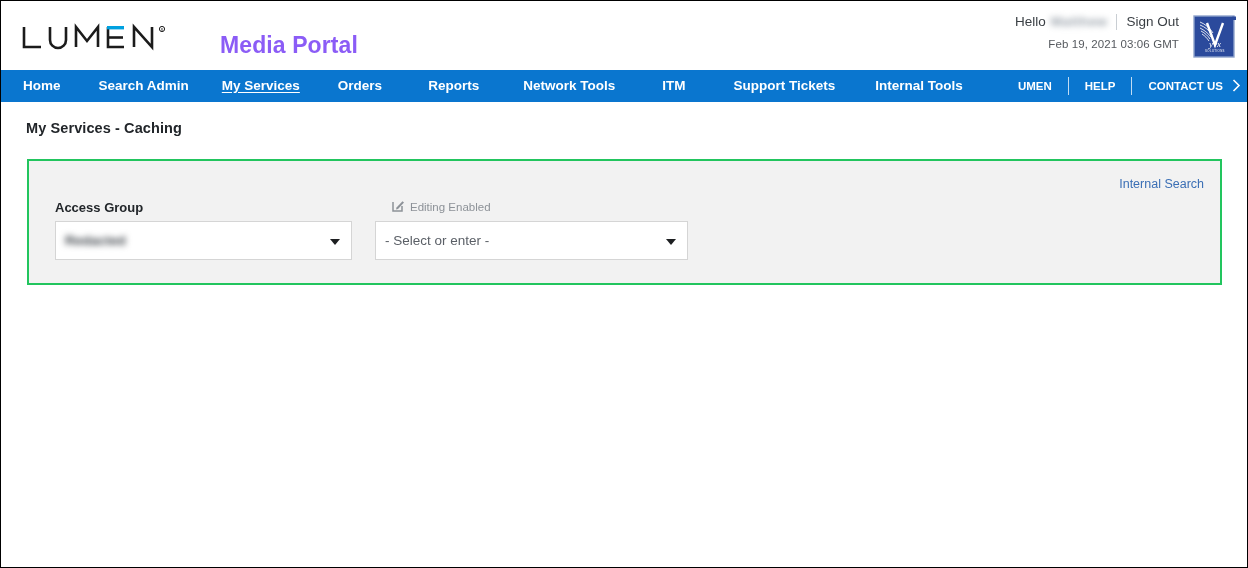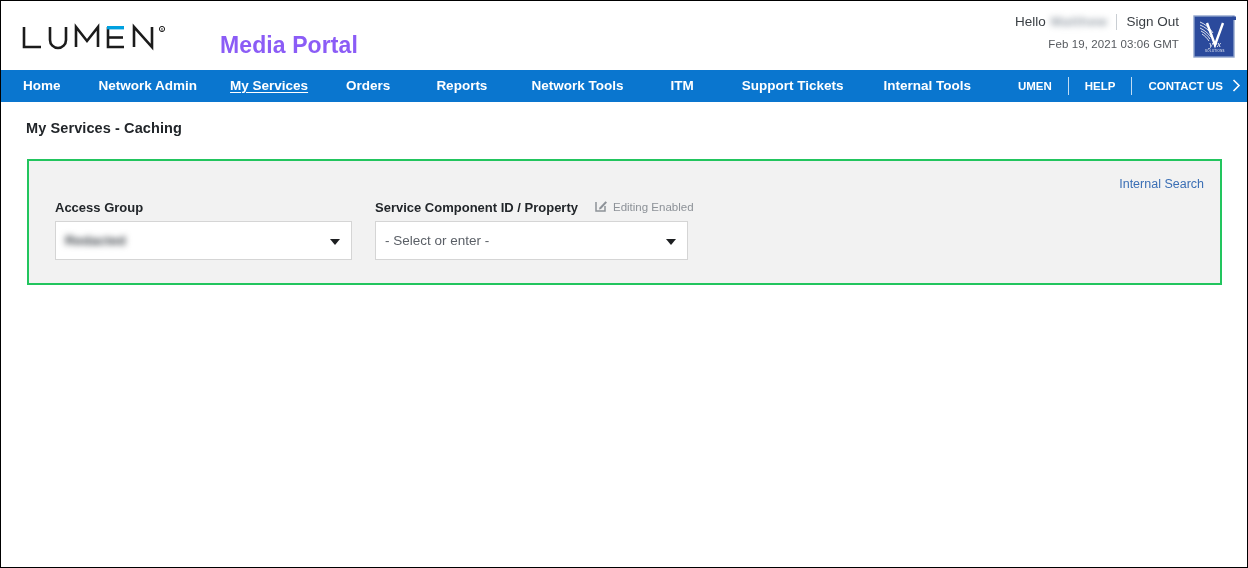--- a/index.html
+++ b/index.html
@@ -277,21 +277,21 @@
           <text x="22" y="31.5" font-size="9" fill="#ffffff" text-anchor="middle" font-family="Liberation Serif, serif" font-style="italic">yvx</text>
           <text x="22" y="37" font-size="2.8" fill="#ffffff" text-anchor="middle" font-family="Liberation Sans, sans-serif" letter-spacing="0.4">SOLUTIONS</text>
         </svg>
       </div>
     </div>
   </div>
 
   <div id="navbar">
     <div id="nav-left">
       <span class="nav-item" style="margin-right:38px">Home</span>
-      <span class="nav-item" style="margin-right:33px">Network Admin</span>
+      <span class="nav-item" style="margin-right:33px">Search Admin</span>
       <span class="nav-item active" style="margin-right:38px">My Services</span>
       <span class="nav-item" style="margin-right:46px">Orders</span>
       <span class="nav-item" style="margin-right:44px">Reports</span>
       <span class="nav-item" style="margin-right:47px">Network Tools</span>
       <span class="nav-item" style="margin-right:48px">ITM</span>
       <span class="nav-item" style="margin-right:40px">Support Tickets</span>
       <span class="nav-item">Internal Tools</span>
     </div>
 
     <div id="nav-right">
@@ -319,21 +319,20 @@
         <span class="field-label">Access Group</span>
       </div>
       <div class="select-box">
         <span class="select-value blurred">Redacted</span>
         <span class="select-arrow"></span>
       </div>
     </div>
 
     <div class="field-group" id="service-component-field">
       <div class="field-label-row">
-        <span class="field-label">Service Component ID / Property</span>
         <span id="editing-enabled-wrap">
           <span id="editing-icon">
             <svg width="13" height="13" viewBox="0 0 13 13" aria-hidden="true">
               <path d="M1,3 L1,12 L10,12 L10,7" fill="none" stroke="#8d9298" stroke-width="1.5"></path>
               <path d="M4.5,8.5 L10.5,2.2 L12,3.6 L6,10 L4,10.4 Z" fill="#8d9298"></path>
             </svg>
           </span>
           <span id="editing-enabled-text">Editing Enabled</span>
         </span>
       </div>

